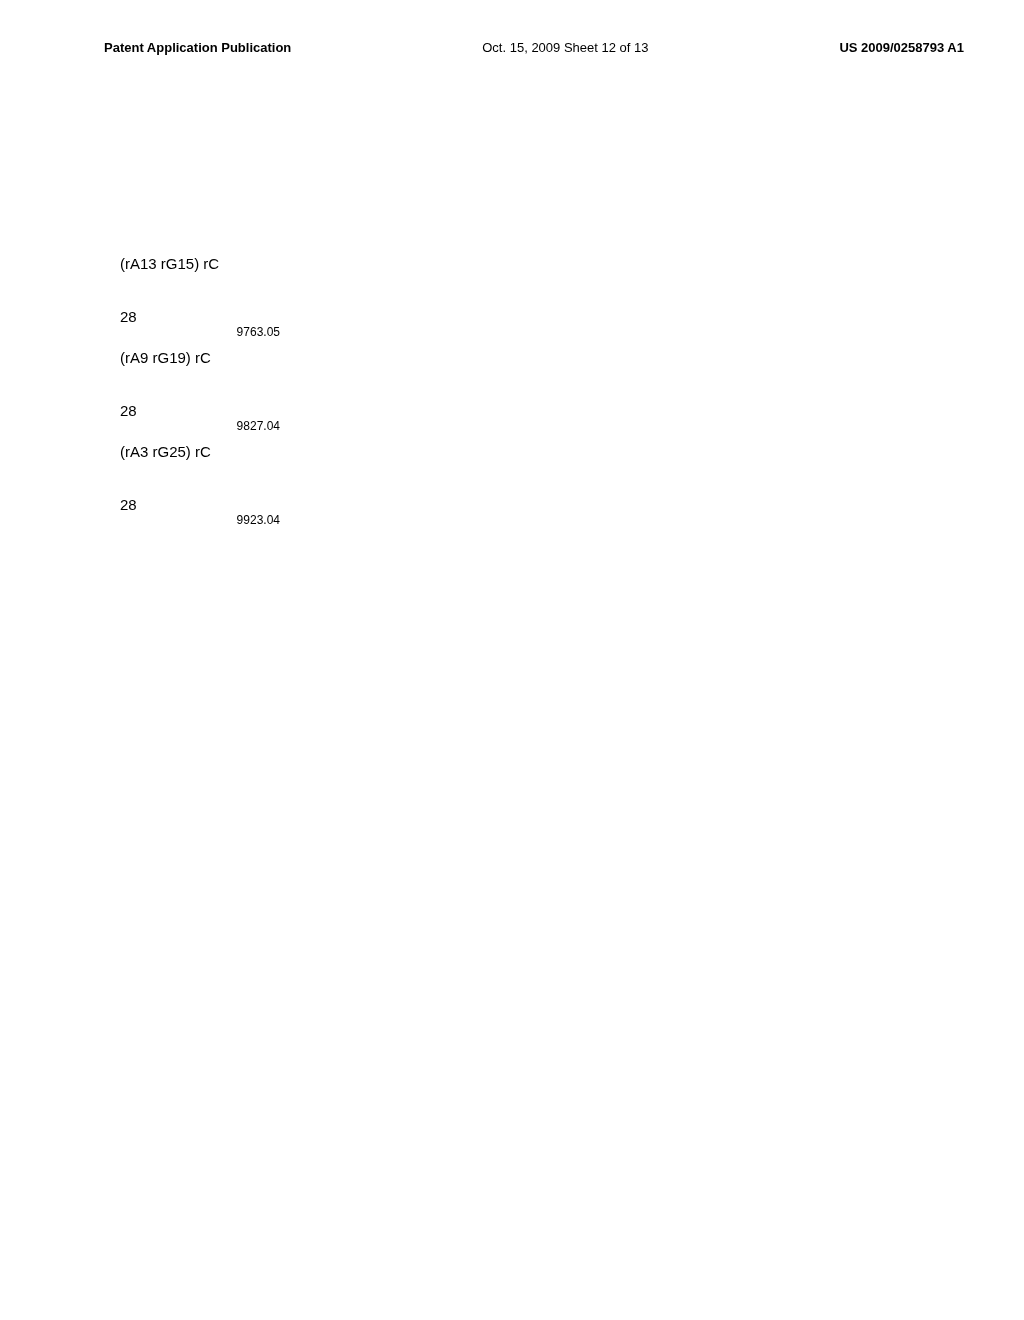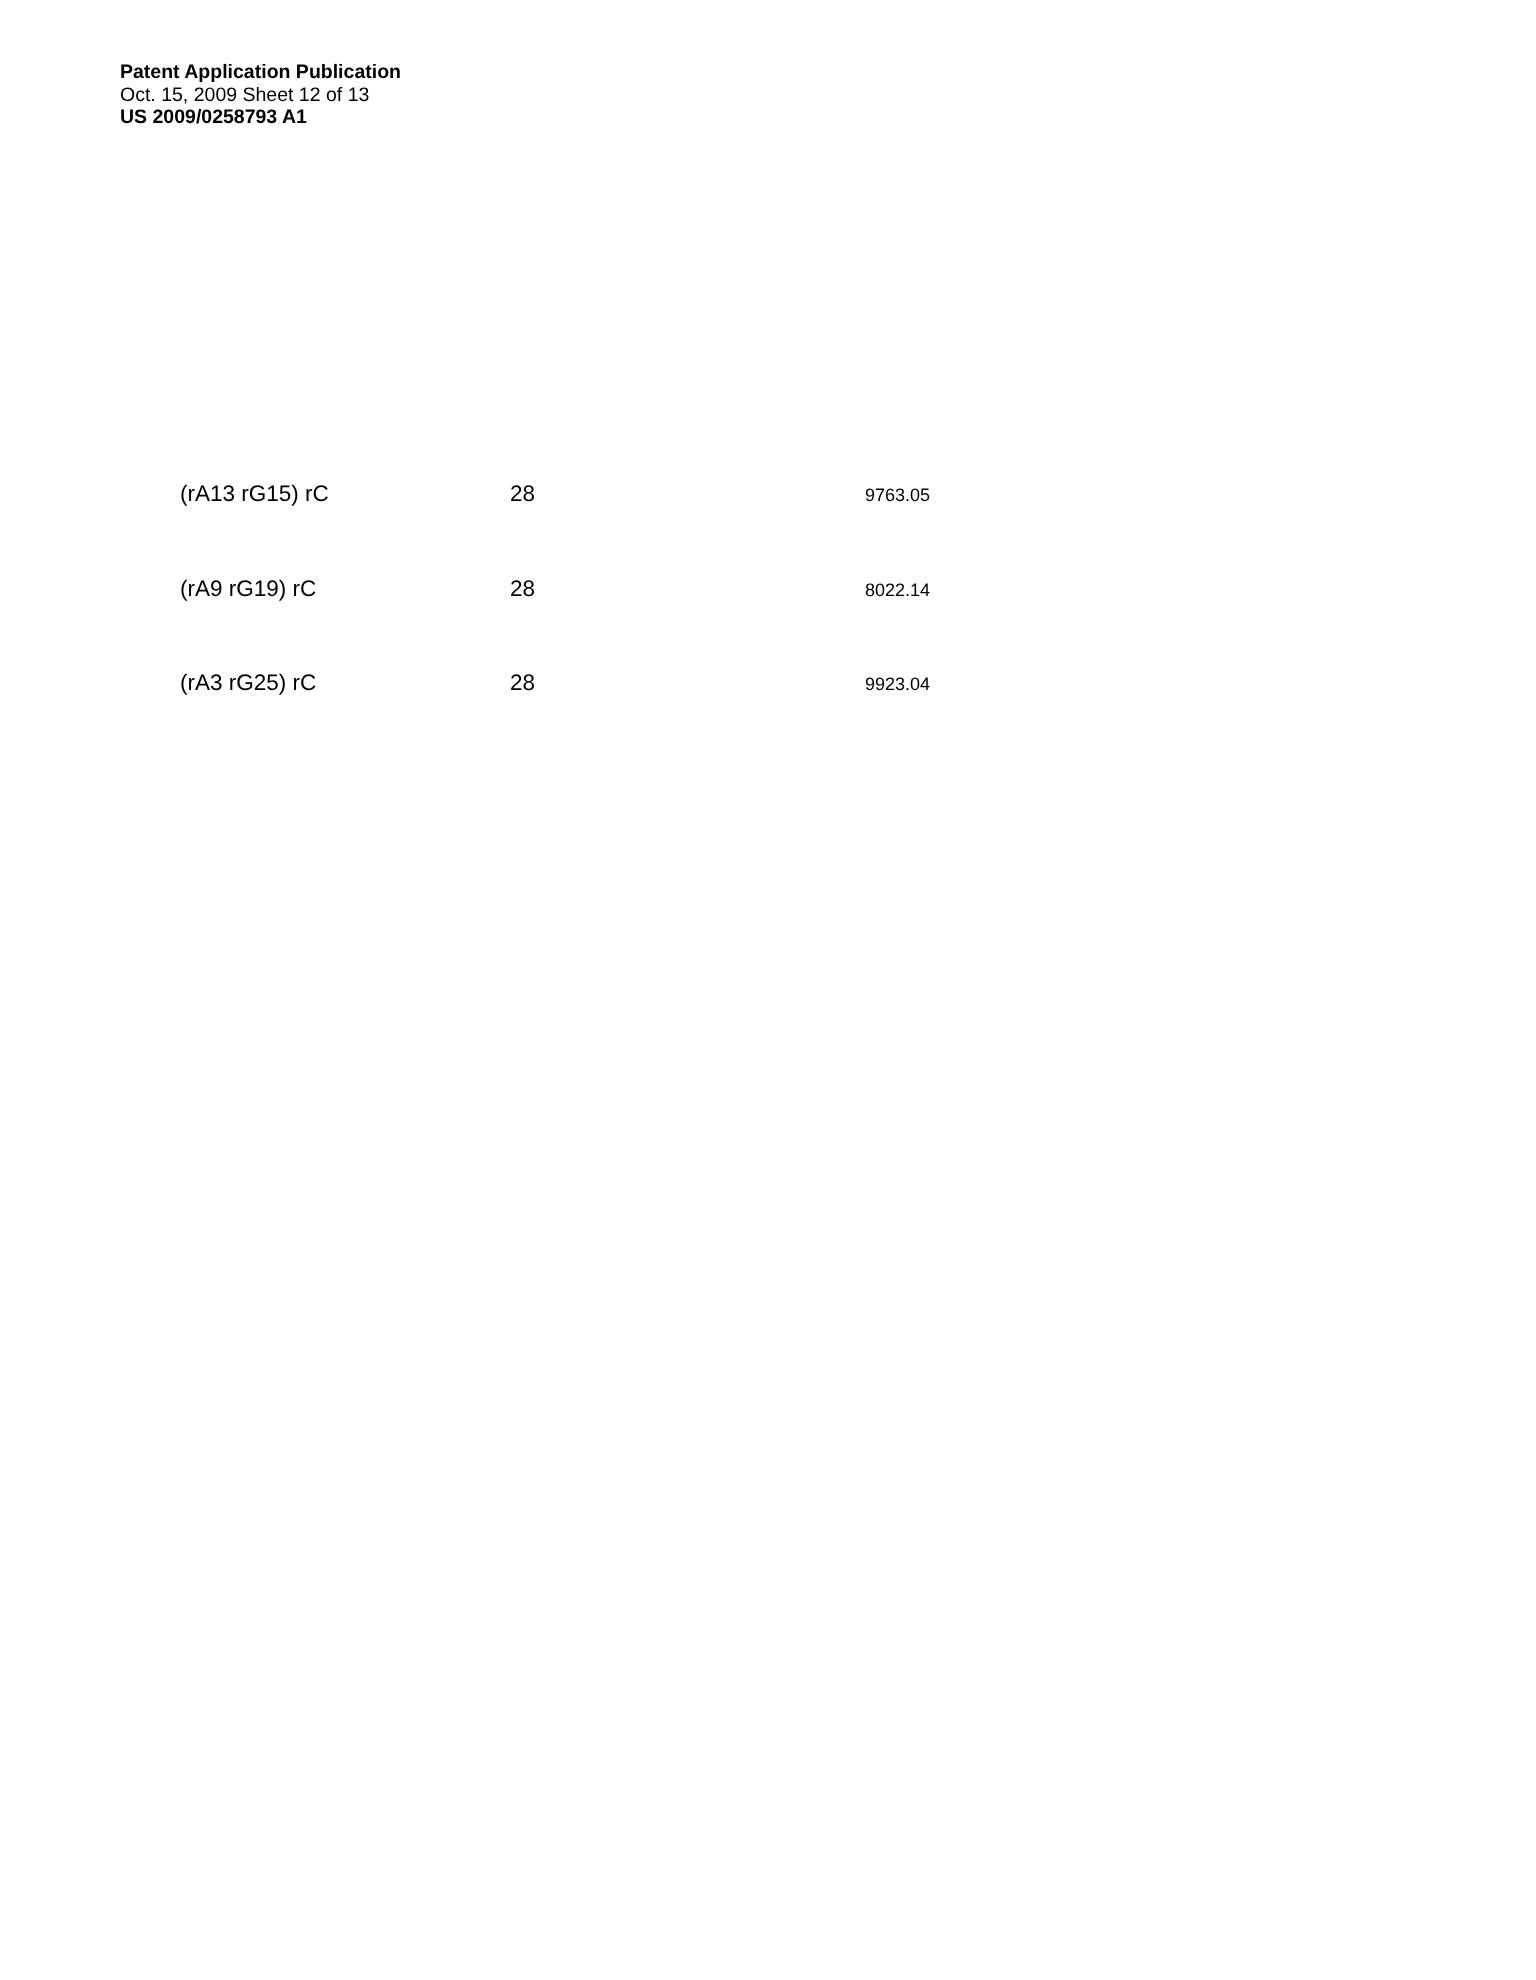--- a/index.html
+++ b/index.html
@@ -19,25 +19,26 @@
 
     .page {
       width: 1024px;
       min-height: 1320px;
       background: #ffffff;
       position: relative;
     }
 
     .header {
       display: flex;
-      flex-direction: column;
+      flex-direction: row;
       align-items: baseline;
       padding: 40px 60px 0 80px;
       justify-content: space-between;
       border-bottom: none;
+      margin-left: 24px;
     }
 
     .header-left {
       font-size: 13px;
       font-weight: bold;
       color: #000;
     }
 
     .header-center {
       font-size: 13px;
@@ -55,20 +56,21 @@
       padding: 200px 120px 0 120px;
     }
 
     .data-table {
       width: 100%;
       margin-bottom: 40px;
     }
 
     .data-row {
       display: flex;
+      flex-direction: column;
       align-items: baseline;
       margin-bottom: 10px;
     }
 
     .col-name {
       width: 220px;
       font-size: 15px;
       color: #000;
       font-family: Arial, Helvetica, sans-serif;
     }
@@ -114,21 +116,21 @@
     <div class="data-table">
 
     <div class="data-row">
           <div class="col-name">(rA13 rG15) rC</div>
           <div class="col-num">28</div>
           <div class="col-value">9763.05</div>
         </div>
         <div class="data-row">
           <div class="col-name">(rA9 rG19) rC</div>
           <div class="col-num">28</div>
-          <div class="col-value">8022.14</div>
+          <div class="col-value">9827.04</div>
         </div>
         <div class="data-row">
           <div class="col-name">(rA3 rG25) rC</div>
           <div class="col-num">28</div>
           <div class="col-value">9923.04</div>
         </div>
       </div>
   </div>
 
 </div>

